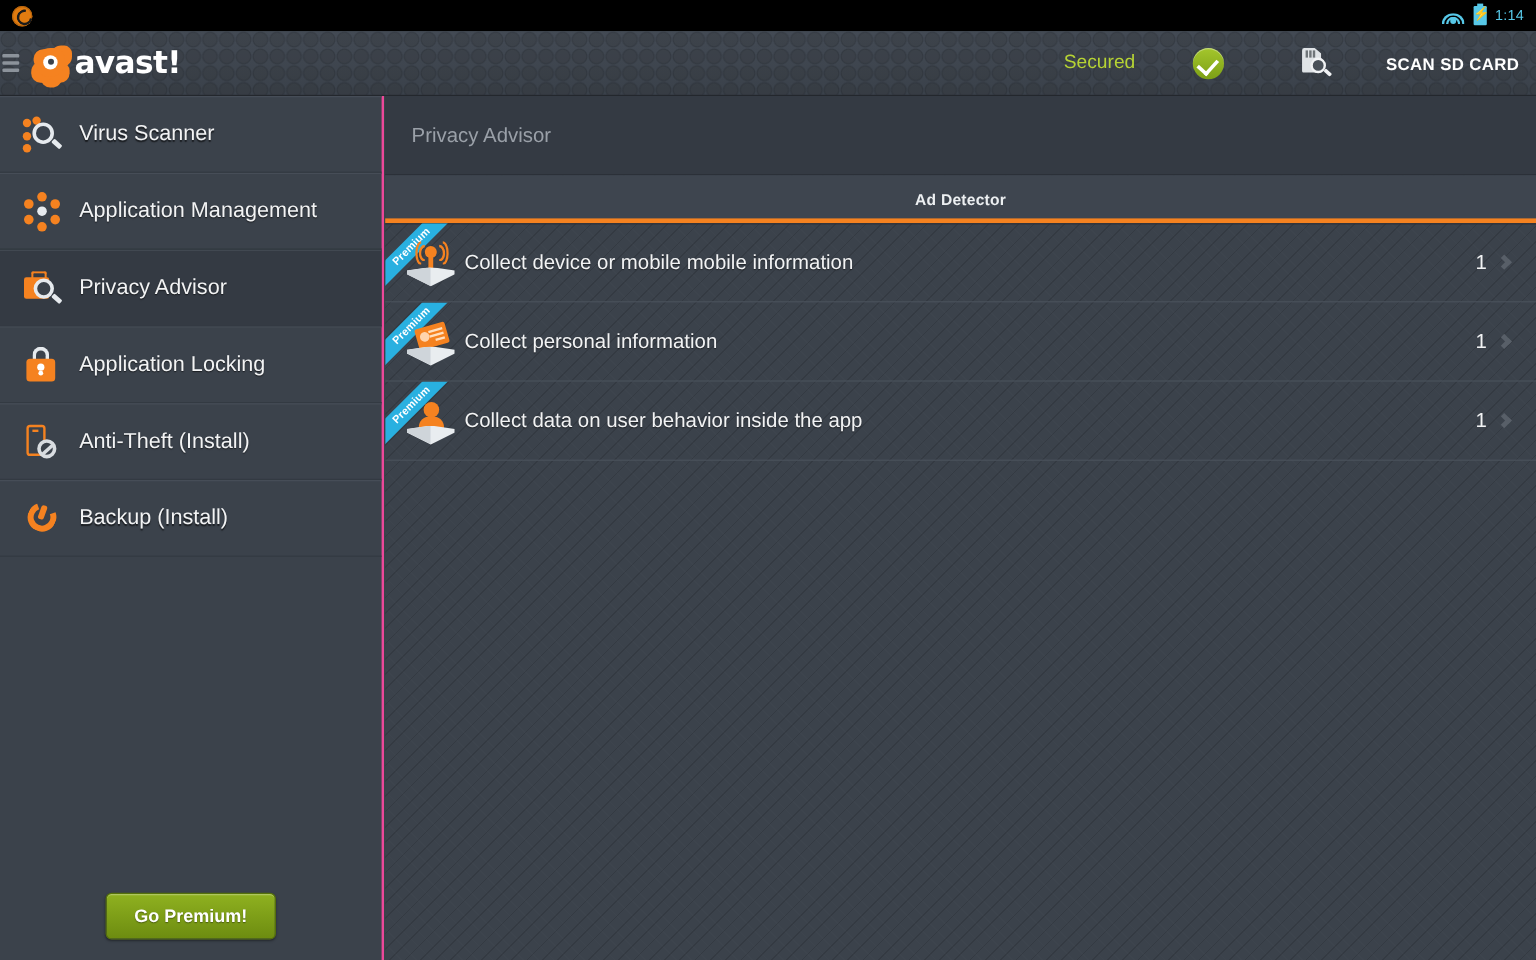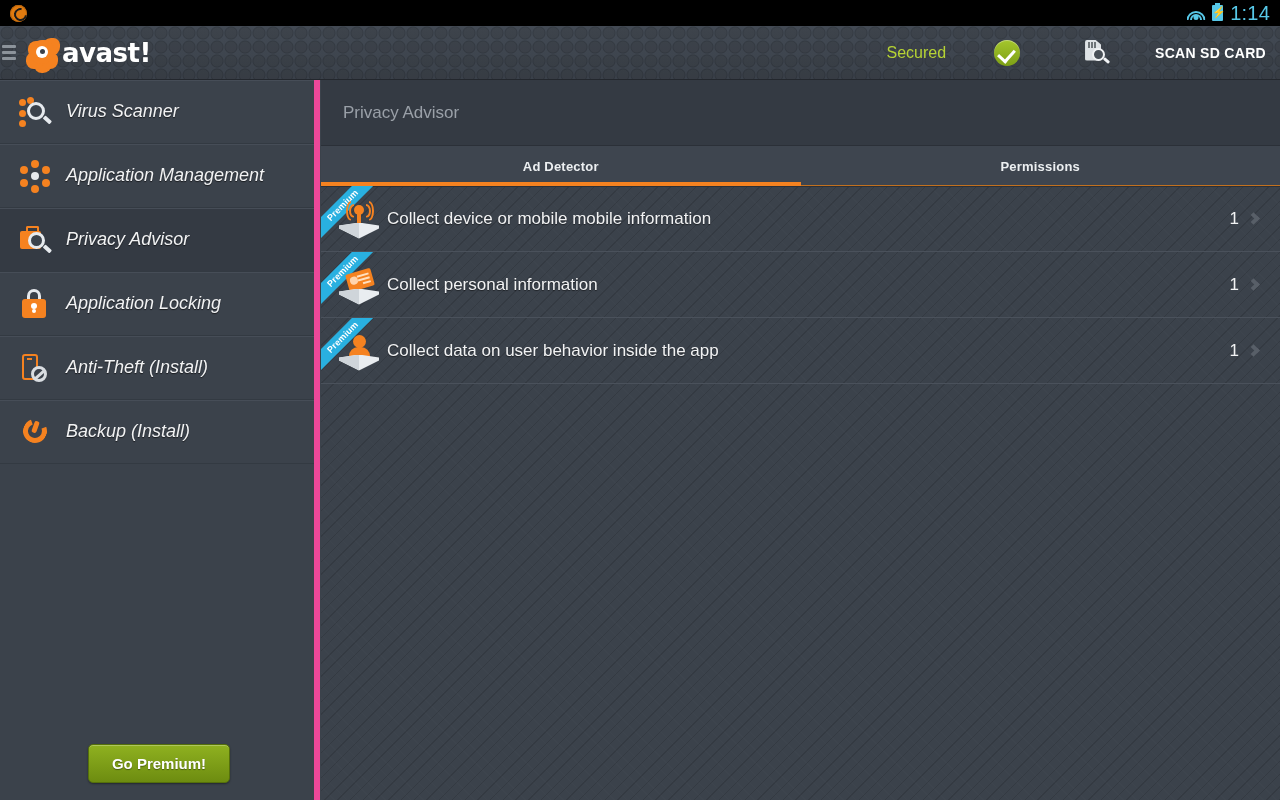--- a/index.html
+++ b/index.html
@@ -44,21 +44,21 @@
     background:#57c8e8; border:none; bottom:0;
   }
   .batt-icon{ width:11px; height:16px; background:#57c8e8; position:relative; border-radius:1px; }
   .batt-icon::before{
     content:""; position:absolute; left:3px; top:-2px; width:5px; height:2px; background:#57c8e8;
   }
   .batt-icon::after{
     content:"\26A1"; position:absolute; left:0; top:-1px; width:11px;
     font-size:11px; line-height:17px; text-align:center; color:#0b0b0b;
   }
-  .clock{ color:#57c8e8; font-size:20px; letter-spacing:.2px; }
+  .clock{ color:#57c8e8; font-size:12px; letter-spacing:.2px; }
 
   
   .actionbar{
     position:absolute; left:0; top:26px; width:1280px; height:54px;
     background:
       radial-gradient(circle at 7px 7px, rgba(255,255,255,.035) 5px, transparent 6px) 0 0/14px 14px,
       radial-gradient(circle at 7px 7px, rgba(0,0,0,.18) 6px, transparent 7px) 0 0/14px 14px,
       linear-gradient(#434a54, #3a414a);
     border-bottom:1px solid #23272d;
     display:flex; align-items:center;
@@ -122,21 +122,21 @@
     background:#f1f3f5; transform:rotate(42deg); border-radius:1px;
   }
   .scan-label{ font-size:14px; font-weight:bold; color:#ffffff; letter-spacing:.3px; }
 
   
   .sidebar{
     position:absolute; left:0; top:80px; width:320px; height:720px;
     background:#3b424b;
     border-right:1px solid #2c3views;
   }
-  .sidebar{ border-right:6px solid #ec4899;font-style:italic; }
+  .sidebar{ border-right:2px solid #ec4899; }
   .nav-item{
     height:64px; display:flex; align-items:center; padding-left:18px;
     border-bottom:1px solid #333a42;
     box-shadow:inset 0 1px 0 #464d57;
   }
   .nav-item.selected{ background:#343a43; }
   .nav-icon{ width:34px; height:34px; position:relative; margin-right:14px; flex:0 0 34px; }
   .nav-label{ font-size:18px; color:#f2f3f4; text-shadow:0 1px 1px rgba(0,0,0,.6); }
 
   
@@ -447,24 +447,20 @@
 
   <div class="content-header">
     <div class="content-title">Privacy Advisor</div>
   </div>
 
   <div class="tabs">
     <div class="tab active">
       <span>Ad Detector</span>
       <div class="tab-underline"></div>
     </div>
-    <div class="tab inactive">
-      <span>Permissions</span>
-      <div class="tab-underline"></div>
-    </div>
   </div>
 
   <div class="row">
     <div class="ribbon">
       <span>Premium</span>
     </div>
     <div class="row-icon ic-ant">
       <span class="wave w2"></span>
         <span class="wave w1"></span>
       <span class="wave l w2"></span>

